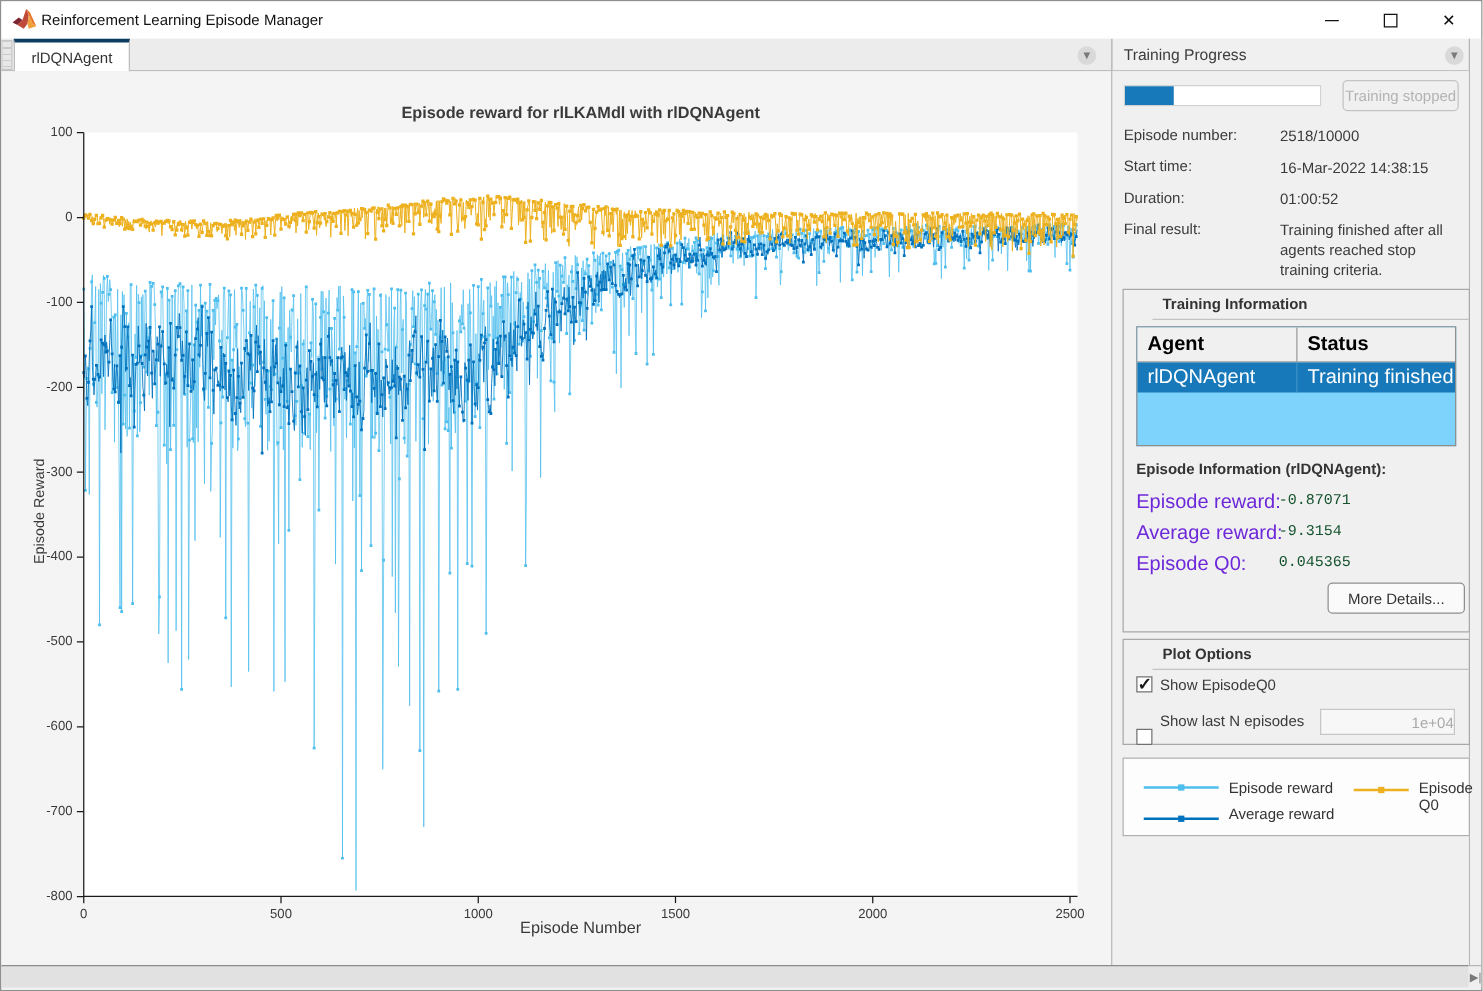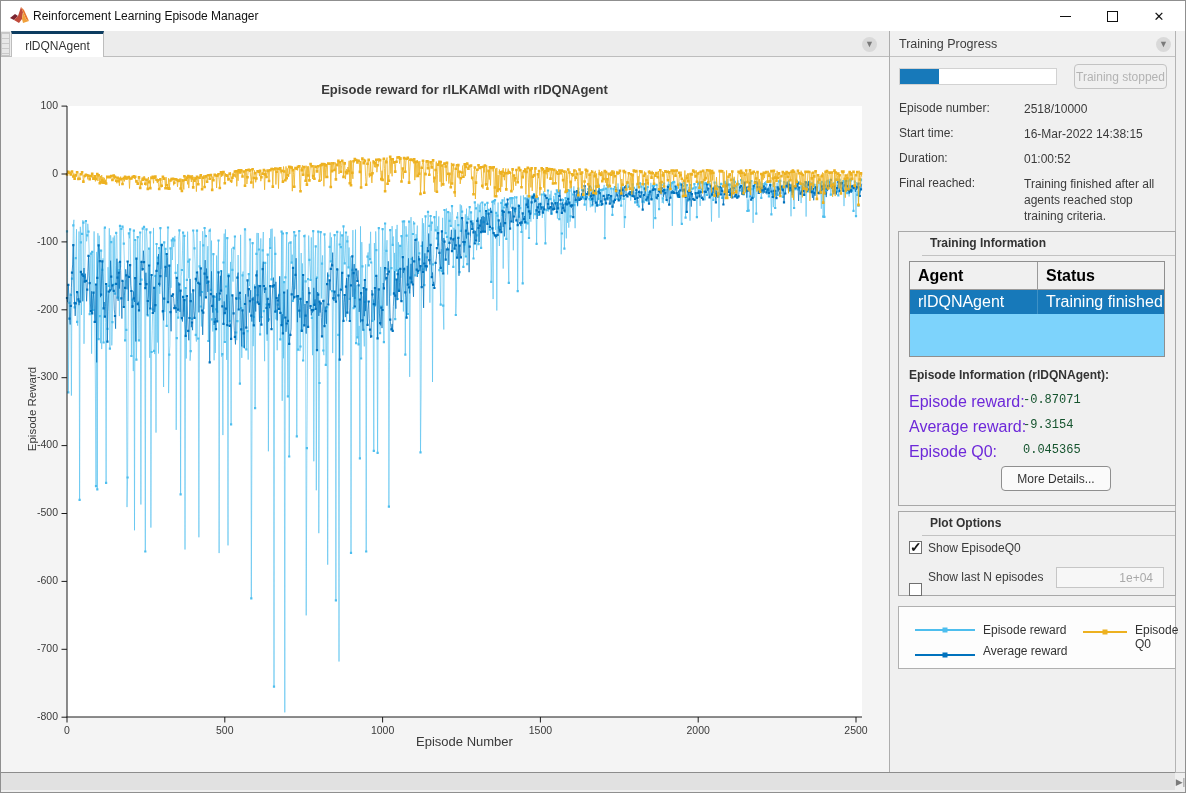--- a/index.html
+++ b/index.html
@@ -60,21 +60,21 @@
   .tbl-row-sel .col-agent { border-right:1px solid #3e91c6; }
   .ep-info-title { left:908px; top:367px; font-weight:bold; font-size:12px; color:#333; }
   .stat-label { left:908px; font-size:16px; color:#6d28d9; }
   .stat-value { left:1022px; font-size:12px; color:#14532d;font-family:Liberation Mono, monospace; }
   .btn { border:1px solid #8f8f8f; border-radius:4px; background:#fafafa; color:#333; font-size:12px;
          display:flex; align-items:center; justify-content:center; }
   .cb { width:13px; height:13px; background:#ffffff; border:1px solid #707070; position:relative; }
   .cb.checked::after { content:"\2713"; position:absolute; left:0; top:-3px; font-size:14px; font-weight:bold; color:#1a1a1a; }
   .cb-label { font-size:12px; color:#3b3b3b; }
   .n-input { left:1055px; top:566px; width:108px; height:21px; border:1px solid #c6c6c6; background:#f7f7f7;
-             color:#a9a9a9; font-size:12px; text-align:right; padding-right:10px; font-family:"Liberation Sans",sans-serif; }
+             color:#a9a9a9; font-size:12px; text-align:right; padding-right:0; font-family:"Liberation Sans",sans-serif; }
   .legendbox { left:897px; top:605px; width:278px; height:63px; background:#fdfdfd; border:1px solid #b0b0b0; }
   .leg-line { height:2px; position:relative; }
   .leg-marker { position:absolute; width:5px; height:5px; left:50%; top:50%; transform:translate(-50%,-50%); }
   .leg-label { font-size:12px; color:#333; }
 </style>
 </head>
 <body>
 
 <div class="window">
 
@@ -171,21 +171,21 @@
     <div class="progress-fill" id="progress-fill" style="width: 25.18%;"></div>
   </div>
   <div class="abs btn-disabled">Training stopped</div>
 
   <div class="abs fld-label" style="top:100px">Episode number:</div>
   <div class="abs fld-value" style="top:100px">2518/10000</div>
   <div class="abs fld-label" style="top:125px">Start time:</div>
   <div class="abs fld-value" style="top:125px">16-Mar-2022 14:38:15</div>
   <div class="abs fld-label" style="top:150px">Duration:</div>
   <div class="abs fld-value" style="top:150px">01:00:52</div>
-  <div class="abs fld-label" style="top:175px">Final reached:</div>
+  <div class="abs fld-label" style="top:175px">Final result:</div>
   <div class="abs fld-value" style="top:175px">Training finished after all agents reached stop training criteria.</div>
 
   <div class="abs groupbox" style="left:897px;top:230px;width:278px;height:275px">
     <div class="group-title">Training Information</div>
   </div>
   <div class="abs agent-table">
     <div class="tbl-head">
       <div class="col-agent">Agent</div>
       <div class="col-status">Status</div>
     </div>
@@ -194,21 +194,21 @@
       <div class="col-status">Training finished</div>
     </div>
   </div>
   <div class="abs ep-info-title">Episode Information (rlDQNAgent):</div>
   <div class="abs stat-label" style="top:392px">Episode reward:</div>
   <div class="abs stat-value" style="top:392px">-0.87071</div>
   <div class="abs stat-label" style="top:417px">Average reward:</div>
   <div class="abs stat-value" style="top:417px">-9.3154</div>
   <div class="abs stat-label" style="top:442px">Episode Q0:</div>
   <div class="abs stat-value" style="top:442px">0.045365</div>
-  <div class="abs btn" style="left:1000px;top:465px;width:110px;height:25px">More Details...</div>
+  <div class="abs btn" style="left:1061px;top:465px;width:110px;height:25px">More Details...</div>
 
   <div class="abs groupbox" style="left:897px;top:510px;width:278px;height:85px">
     <div class="group-title">Plot Options</div>
   </div>
   <div class="abs cb checked" id="cb0" style="left:908px;top:540px"></div>
   <div class="abs cb-label" style="left:927px;top:540px">Show EpisodeQ0</div>
   <div class="abs cb" id="cb1" style="left:908px;top:569px"></div>
   <div class="abs cb-label" style="left:927px;top:569px">Show last N episodes</div>
   <input class="abs n-input" disabled="" value="1e+04" style="">
 

